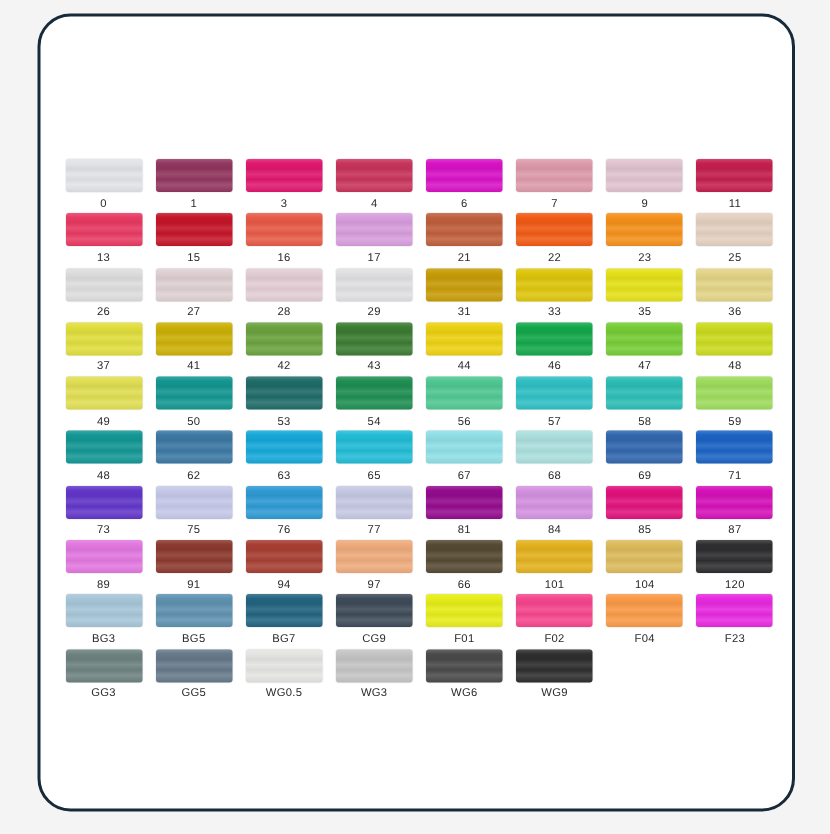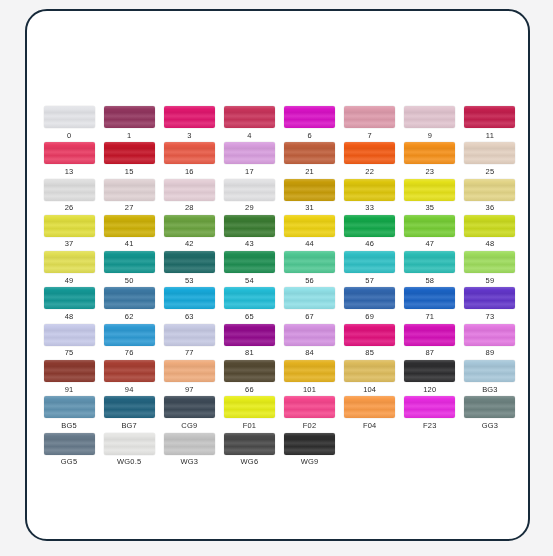--- a/index.html
+++ b/index.html
@@ -261,20 +261,24 @@
       </div>
       <div class="swatch-cell">
         <div class="swatch-chip" style="background: rgb(34, 188, 214);"></div>
         <div class="swatch-label">65</div>
       </div>
       <div class="swatch-cell">
         <div class="swatch-chip" style="background: rgb(143, 223, 230);"></div>
         <div class="swatch-label">67</div>
       </div>
       <div class="swatch-cell">
+        <div class="swatch-chip" style="background: rgb(171, 223, 221);"></div>
+        <div class="swatch-label">68</div>
+      </div>
+      <div class="swatch-cell">
         <div class="swatch-chip" style="background: rgb(49, 102, 174);"></div>
         <div class="swatch-label">69</div>
       </div>
       <div class="swatch-cell">
         <div class="swatch-chip" style="background: rgb(27, 99, 196);"></div>
         <div class="swatch-label">71</div>
       </div>
       <div class="swatch-cell">
         <div class="swatch-chip" style="background: rgb(98, 54, 201);"></div>
         <div class="swatch-label">73</div>

